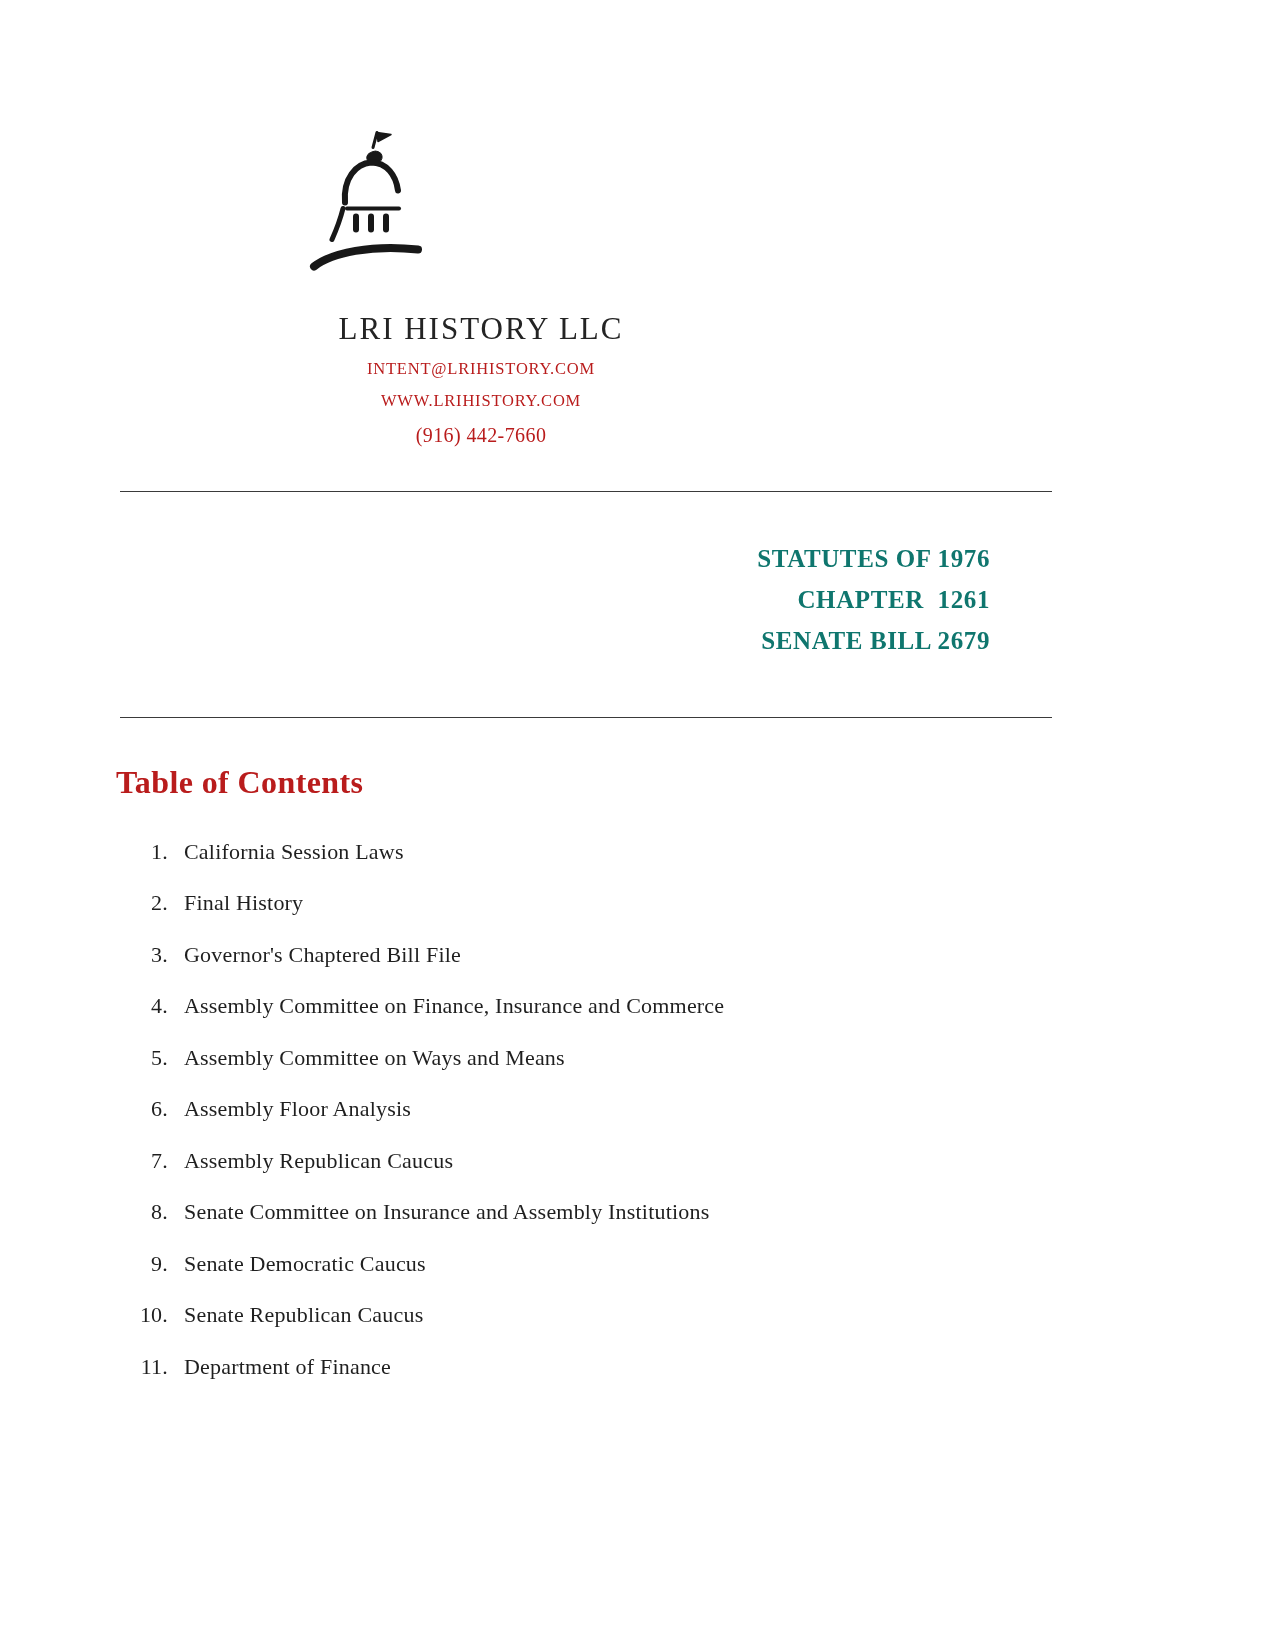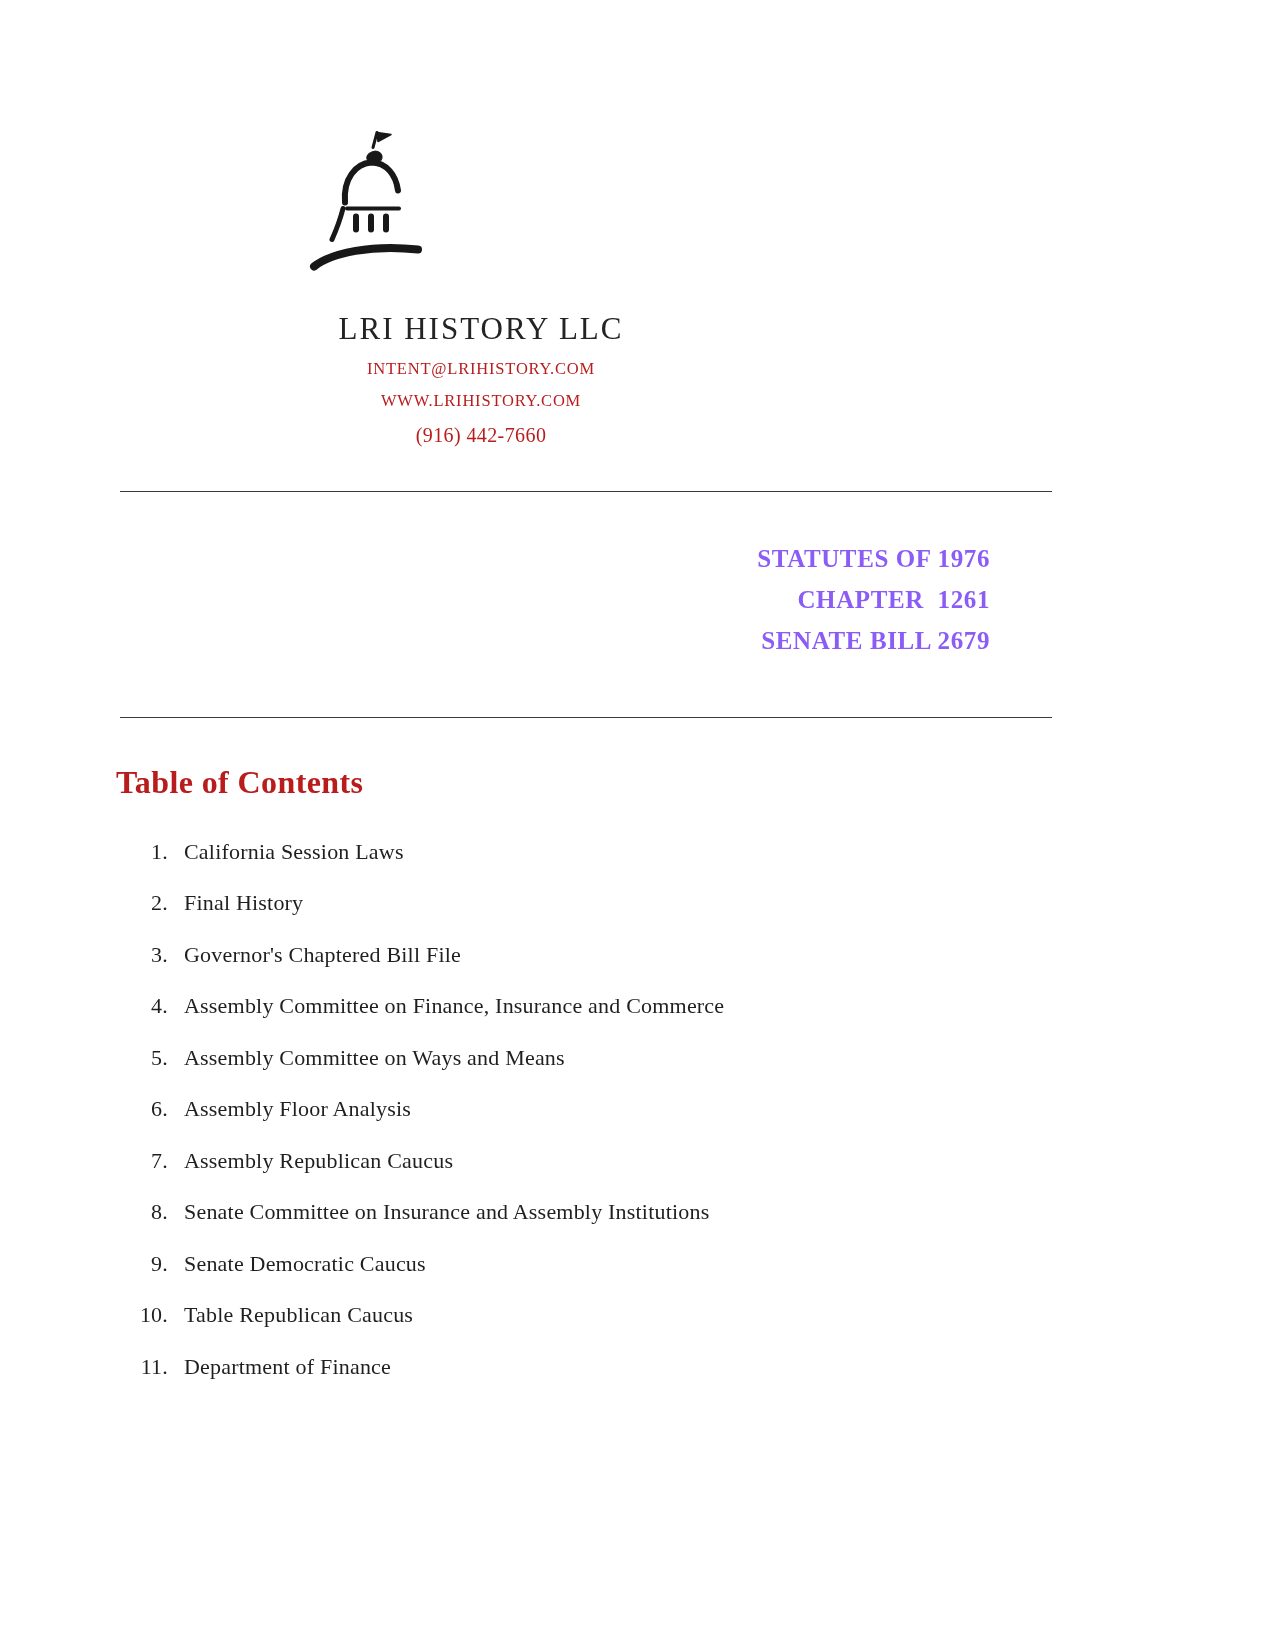--- a/index.html
+++ b/index.html
@@ -68,21 +68,21 @@
   }
   .rule.first { margin-top: 44px; }
   .rule.second { margin-top: 56px; }
 
   
   .reference {
     width: 870px;
     margin-left: 120px;
     margin-top: 46px;
     text-align: right;
-    color: #8b5cf6;
+    color: #0f766e;
   }
   .reference .ref-line {
     font-weight: bold;
     font-size: 25px;
     letter-spacing: 0.6px;
     line-height: 41px;
     white-space: pre;
   }
 
   
@@ -208,21 +208,21 @@
     <span class="toc-label">Senate Committee on Insurance and Assembly Institutions</span>
   </li>
 
   <li class="toc-item">
     <span class="toc-num">9.</span>
     <span class="toc-label">Senate Democratic Caucus</span>
   </li>
 
   <li class="toc-item">
     <span class="toc-num">10.</span>
-    <span class="toc-label">Table Republican Caucus</span>
+    <span class="toc-label">Senate Republican Caucus</span>
   </li>
 
   <li class="toc-item">
     <span class="toc-num">11.</span>
     <span class="toc-label">Department of Finance</span>
   </li>
 </ol>
   </div>
 
 </div>

